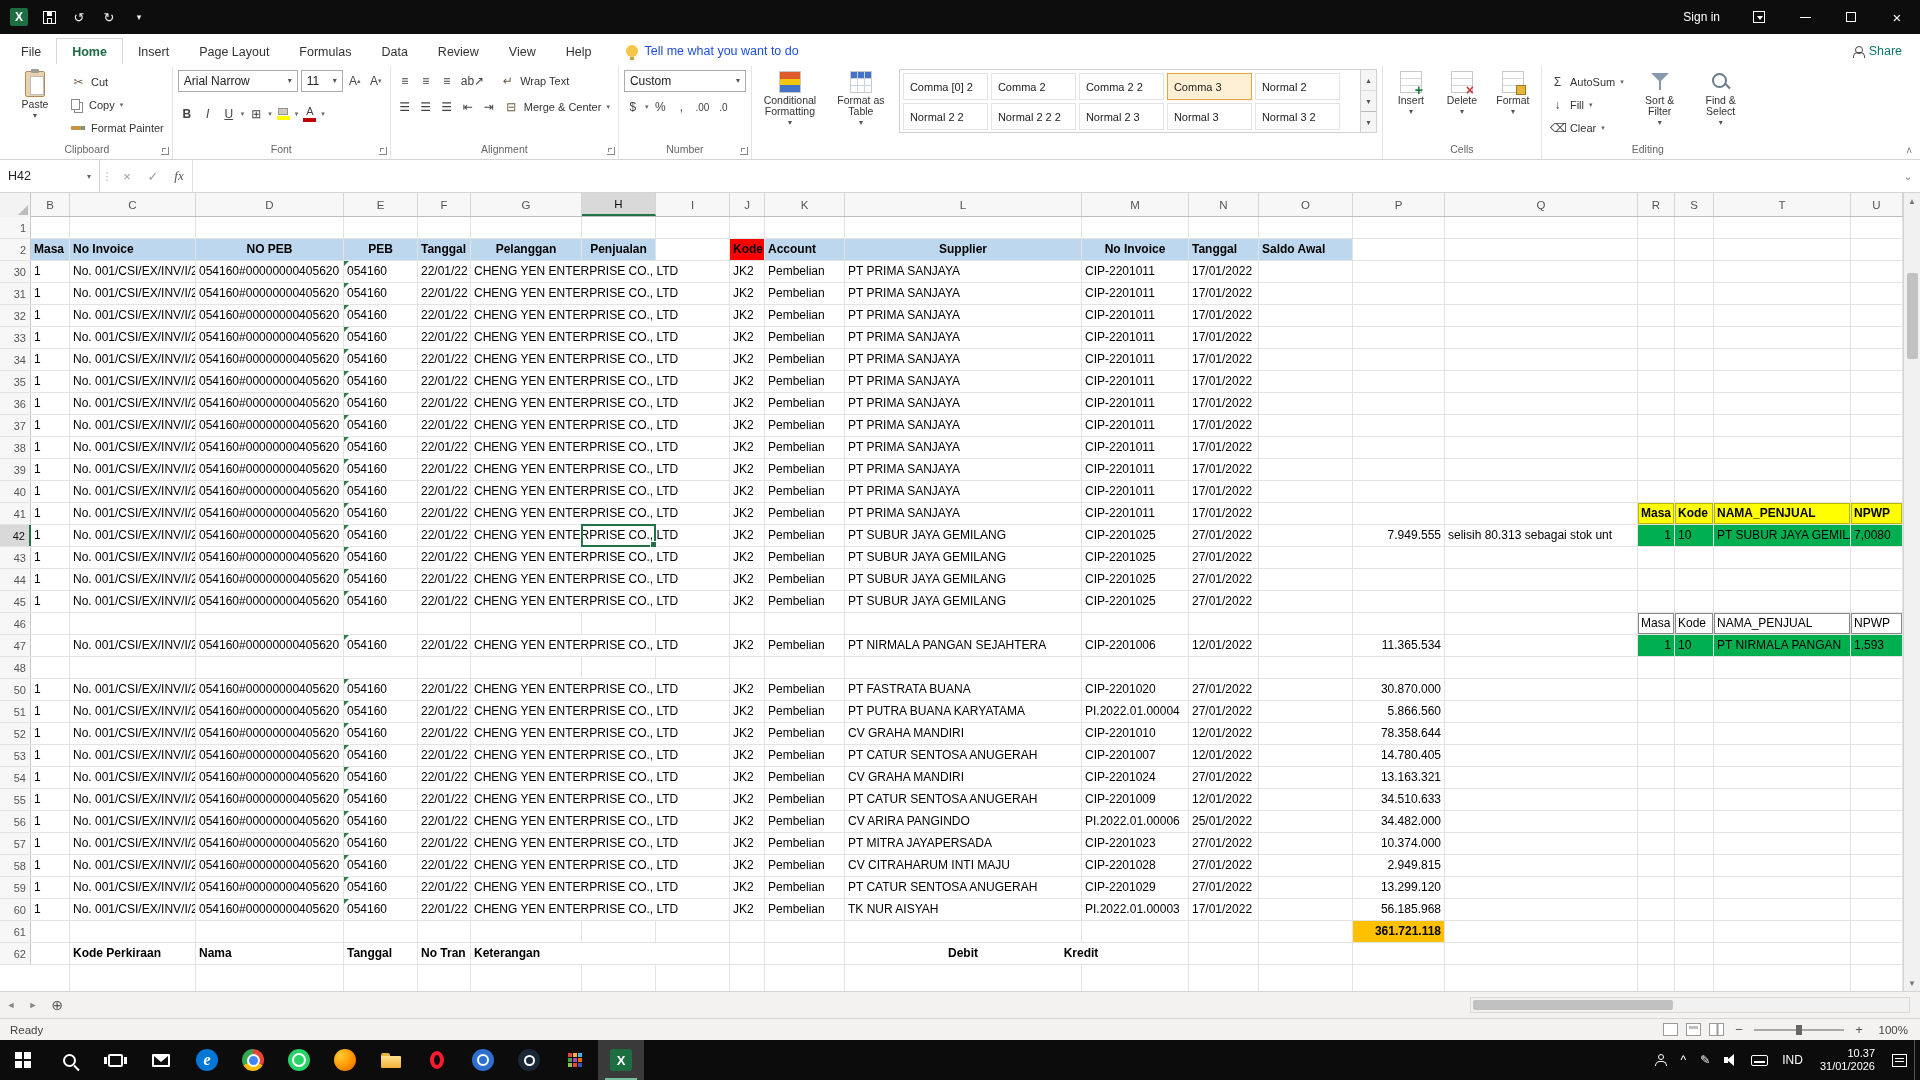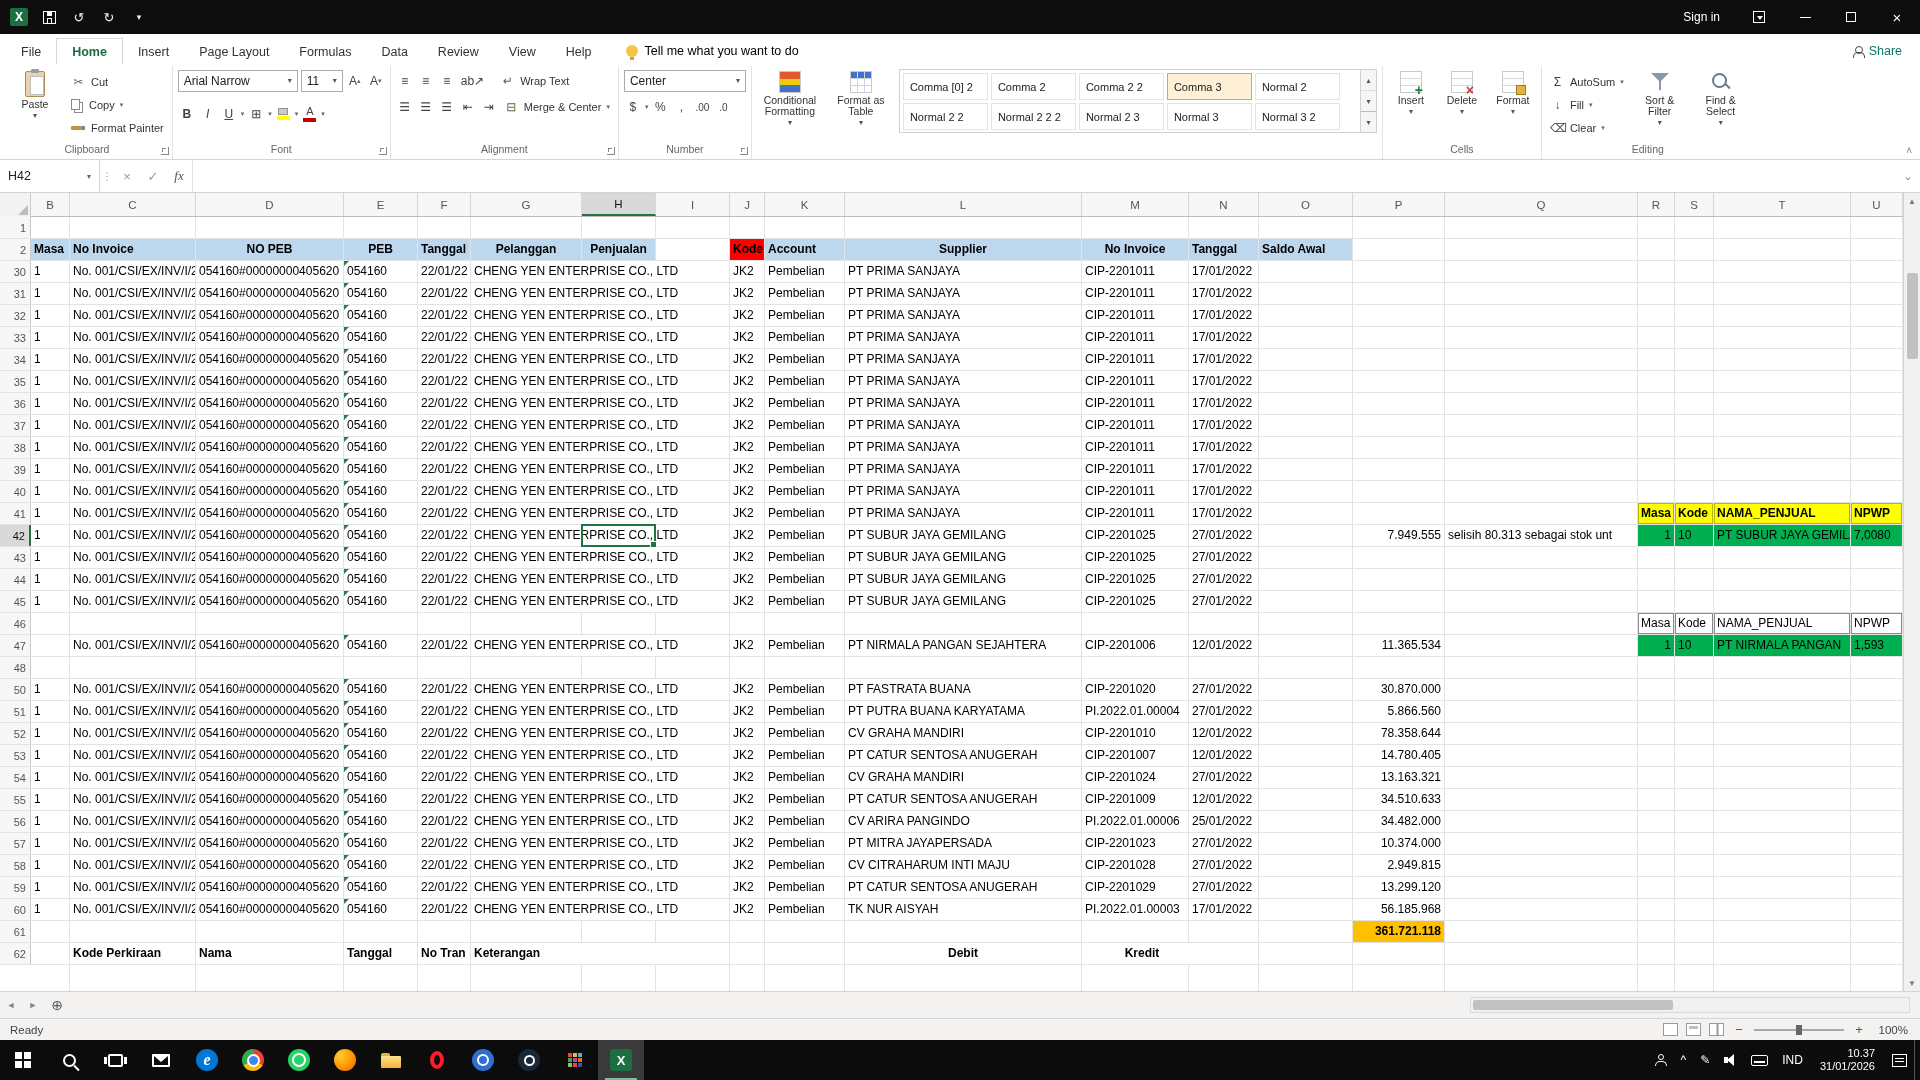--- a/index.html
+++ b/index.html
@@ -22,21 +22,21 @@
 .rdo{width:12px;height:12px;border:1px solid #fff;position:relative}
 .rdo::after{content:"";position:absolute;left:3px;top:4px;border-left:3px solid transparent;border-right:3px solid transparent;border-top:4px solid #fff}
 .minbar{width:11px;height:1px;background:#fff}
 .maxsq{width:10px;height:10px;border:1px solid #fff}
 
 
 .rtabs-row{height:30px;background:#fff;display:flex;align-items:flex-end;padding-left:6px;flex:0 0 auto;position:relative}
 .rtabs{display:flex;align-items:flex-end;height:100%}
 .rtab{padding:6px 15px 5px;font-size:12.5px;color:#333;cursor:default}
 .rtab.active{border:1px solid #d8d8d8;border-bottom:1px solid #fff;background:#fff;margin-bottom:-1px;color:#1e6b43;font-weight:bold}
-.tellme{display:flex;align-items:center;gap:6px;font-size:12.5px;color:#000000;margin-left:20px;padding-bottom:6px}
+.tellme{display:flex;align-items:center;gap:6px;font-size:12.5px;color:#1d4ed8;margin-left:20px;padding-bottom:6px}
 .bulb{width:12px;height:12px;border-radius:50%;background:#f7c548;display:inline-block;position:relative}
 .bulb::after{content:"";position:absolute;left:4px;bottom:-3px;width:4px;height:3px;background:#caa33b}
 .share{margin-left:auto;display:flex;align-items:center;gap:6px;font-size:12.5px;color:#0f766e;padding:0 18px 6px}
 .person-ico{width:10px;height:10px;position:relative;display:inline-block}
 .person-ico::before{content:"";position:absolute;left:2px;top:0;width:6px;height:6px;border:1px solid #444;border-radius:50%}
 .person-ico::after{content:"";position:absolute;left:0;bottom:-2px;width:10px;height:5px;border:1px solid #444;border-bottom:none;border-radius:5px 5px 0 0}
 
 
 .ribbon{height:96px;background:#fff;border-bottom:1px solid #d4d4d4;display:flex;padding:2px 2px 0;flex:0 0 auto;position:relative}
 .rgroup{display:flex;flex-direction:column;padding:0 3px;border-right:1px solid #e4e4e4;position:relative}
@@ -349,21 +349,21 @@
             </div>
         </div>
       </div>
       <div class="rlabel lnch"><span>Alignment</span></div>
     </div>
 
     <div class="rgroup">
       <div class="rbody" style="flex-direction:column;gap:2px">
         <div class="rrow">
           <div class="combo numfmt">
-              <span>Center</span>
+              <span>Custom</span>
               <span class="dd">▾</span>
             </div>
         </div>
         <div class="rrow">
           <div class="tico">$</div>
           <span class="mini">▾</span>
           <div class="tico">%</div>
           <div class="tico">,</div>
           <div class="tico" style="font-size:10px">.00</div>
           <div class="tico" style="font-size:10px">.0</div>
@@ -973,21 +973,21 @@
           <div class="cell orange num" style="left: 1353px; width: 91px;">361.721.118</div>
         </div>
         <div class="grow">
           <div class="row-h">62</div>
           <div class="cell bold" style="left: 70px; width: 125px;">Kode Perkiraan</div>
           <div class="cell bold" style="left: 196px; width: 147px;">Nama</div>
           <div class="cell bold" style="left: 344px; width: 73px;">Tanggal</div>
           <div class="cell bold" style="left: 418px; width: 52px;">No Tran</div>
           <div class="cell bold" style="left: 471px; width: 258px;">Keterangan</div>
           <div class="cell bold center" style="left: 845px; width: 236px;">Debit</div>
-          <div class="cell bold center" style="left: 1089px; width: 106px;">Kredit</div>
+          <div class="cell bold center" style="left: 1028px; width: 106px;">Kredit</div>
         </div>
       </div>
     <div class="vscroll">
       <div class="vs-ar">▲</div>
       <div class="vs-thumb"></div>
       <div style="flex:1"></div>
       <div class="vs-ar">▼</div>
     </div>
   </div>
 

